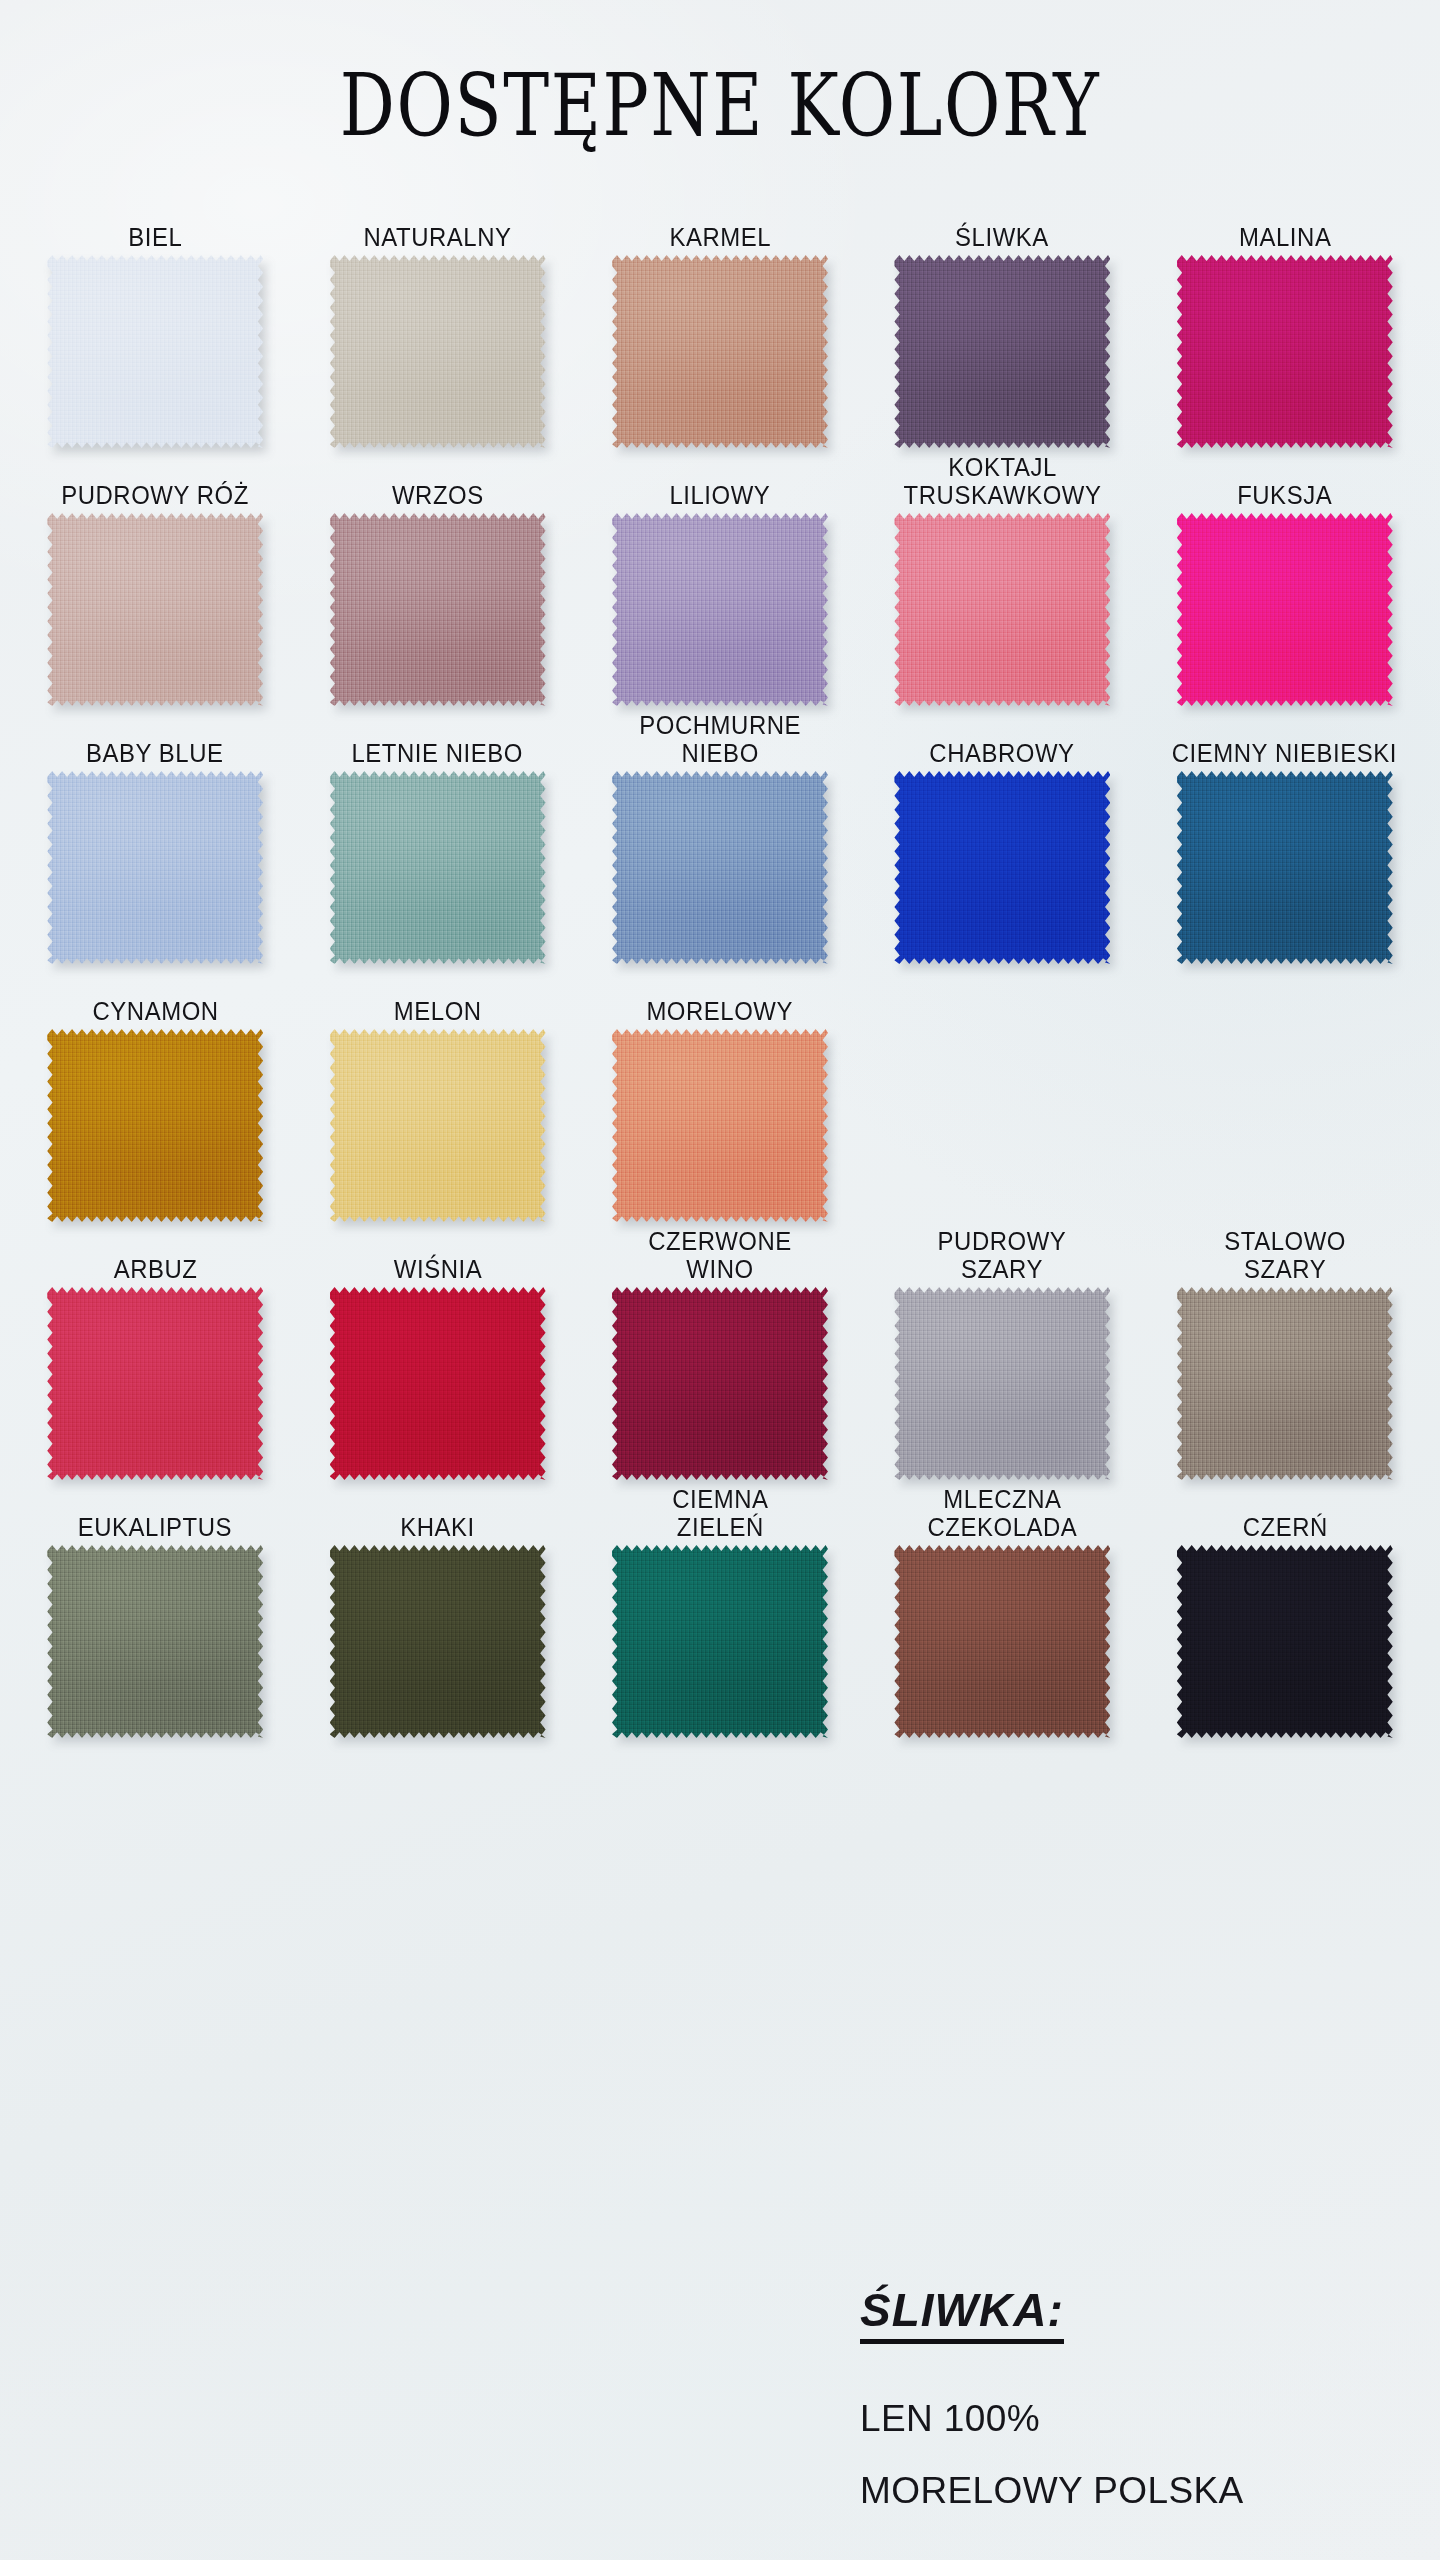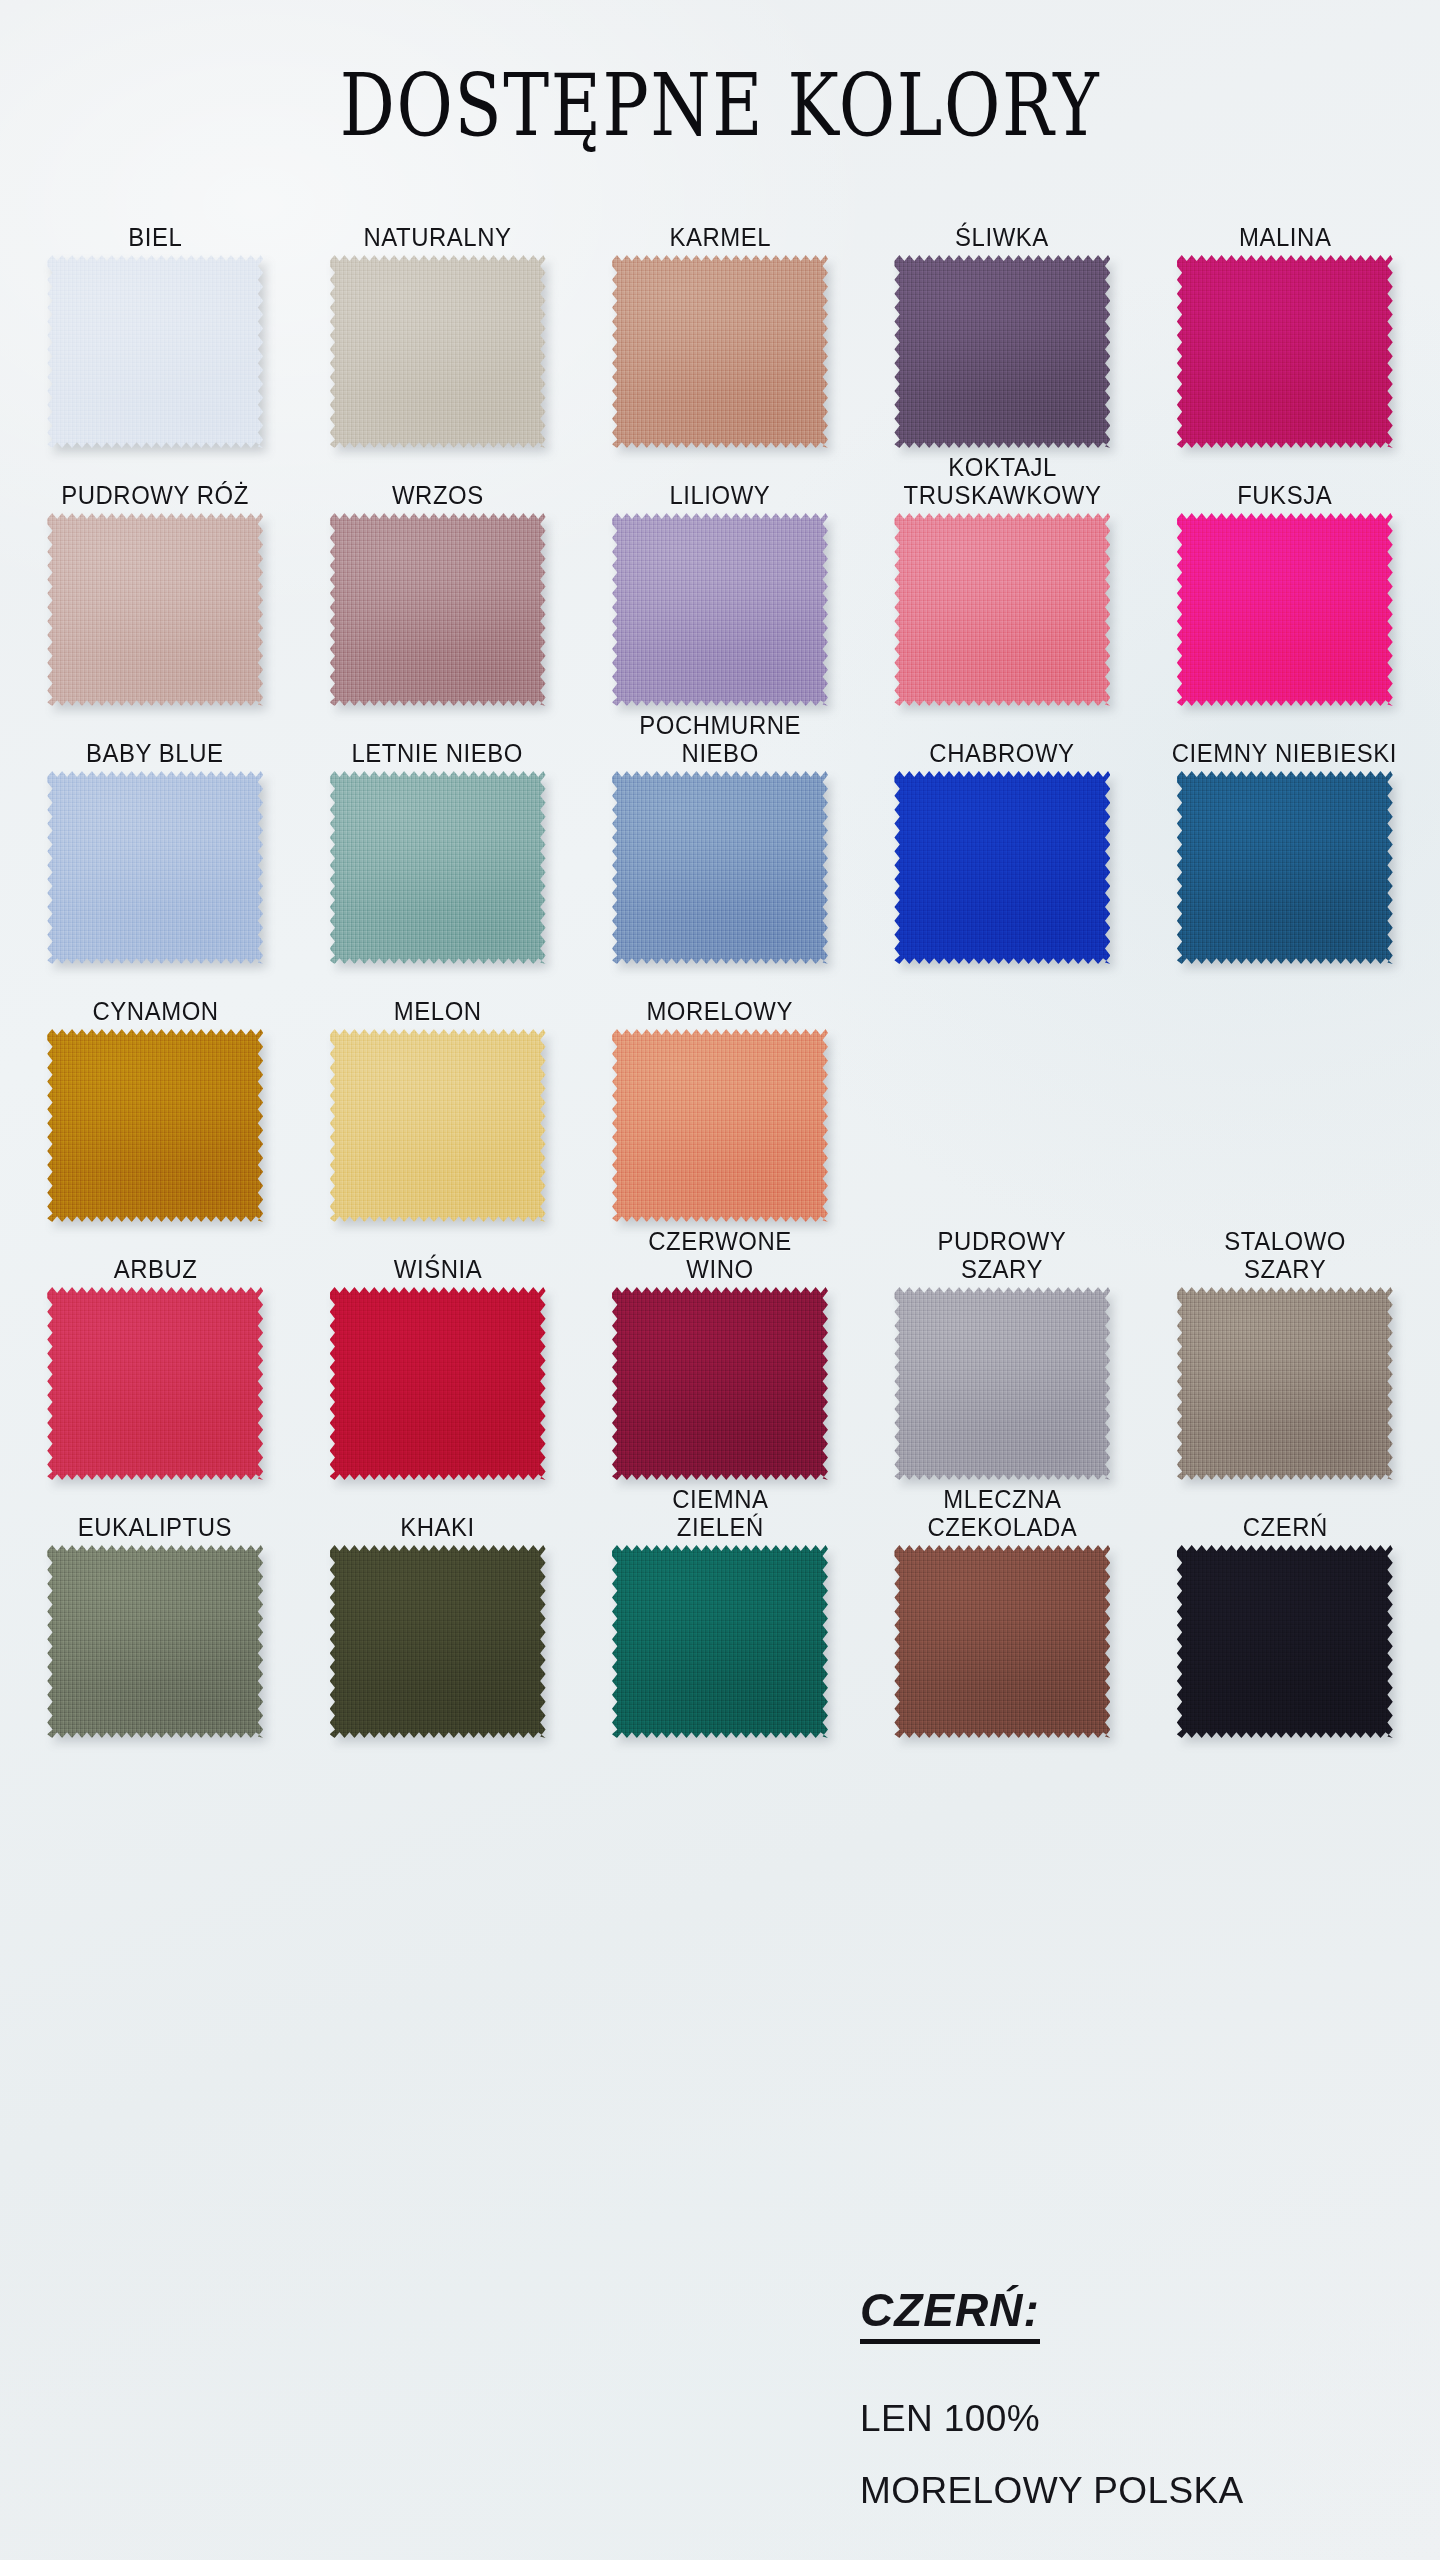--- a/index.html
+++ b/index.html
@@ -356,18 +356,18 @@
         <div class="cell">
           <div class="cap">CZERŃ</div>
           <div class="swatch-wrap">
             <div class="swatch" style="background: rgb(22, 21, 31);"></div>
           </div>
         </div>
       </div>
     </div>
 
   <div class="footer">
-    <div class="sklad">CZERŃ:</div>
+    <div class="sklad">ŚLIWKA:</div>
     <div class="footer-line first">LEN 100%</div>
     <div class="footer-line">MORELOWY POLSKA</div>
   </div>
 
 </div>
 
 </body></html>

